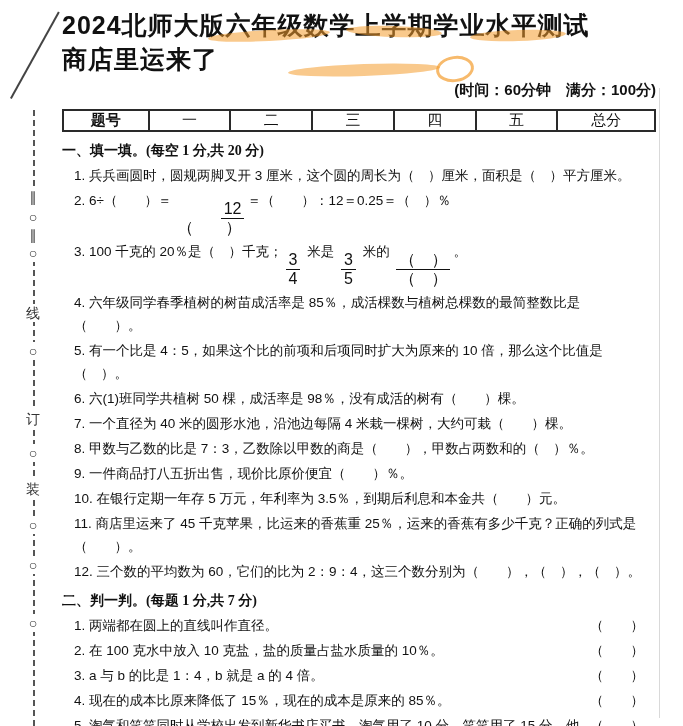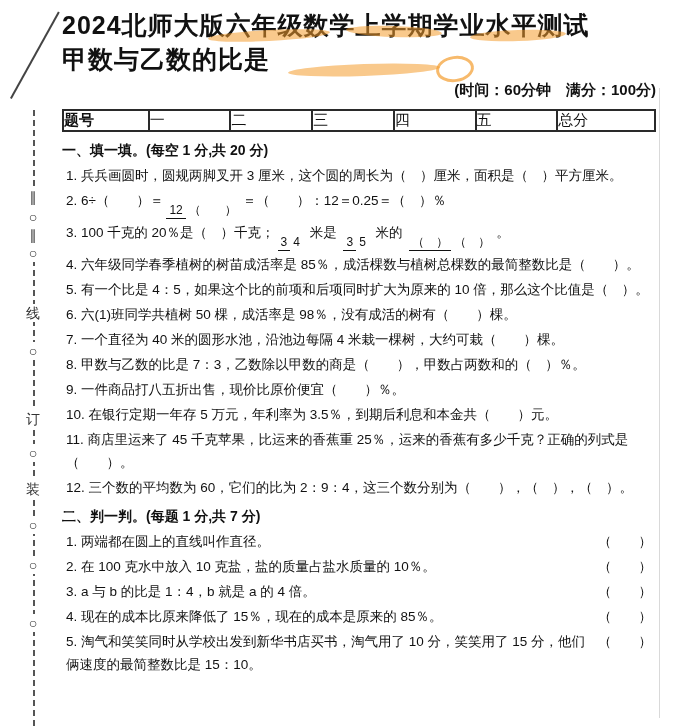--- a/index.html
+++ b/index.html
@@ -56,43 +56,44 @@
   }
   .deco.ring {
     background: transparent;
     border: 3px solid rgba(244,156,45,0.7);
   }
 
   
   table.score { border-collapse: collapse; width: 100%; margin-top: 9px; }
   table.score td {
     border: 2px solid #2a2a2a;
-    height: 20px; text-align: left;
+    height: 20px; text-align: center;
     font-size: 15px;
   }
   table.score td.lab { font-weight: 700; }
 
   
   #sections { margin-top: 10px; }
   .section-heading {
     font-weight: 700; font-size: 14px;
     margin: 9px 0 4px;
+    font-family: Liberation Serif, serif;
   }
   .q {
     font-size: 13.5px; line-height: 23px;
-    margin: 2px 4px;
+    margin: 2px 12px;
   }
   .q.judge { display: flex; align-items: flex-start; }
   .q.judge .qt { flex: 1; padding-right: 10px; }
   .bracket { white-space: nowrap; }
 
   .frac {
-    display: inline-flex; align-items: flex-start;
+    display: inline-flex; flex-direction: column; align-items: flex-end;
     vertical-align: -9px; line-height: 1.15;
-    font-size: 12px; margin: 0 3px;
+    font-size: 16px; margin: 0 3px;
   }
   .frac .fn { border-bottom: 1.3px solid #111; padding: 0 3px; }
   .frac .fd { padding: 0 3px; }
 </style>
 </head>
 <body>
 
 <div class="corner-diagonal"></div>
 <div class="binding-dashed-line"></div>
 <div id="binding-strip">
@@ -112,21 +113,21 @@
 <div class="page-edge-line"></div>
 
 <div class="deco" style="left:208px; top:30px; width:122px; height:11px; transform:rotate(-3deg);"></div>
 <div class="deco" style="left:346px; top:26px; width:96px; height:11px; transform:rotate(2deg);"></div>
 <div class="deco" style="left:470px; top:30px; width:96px; height:11px; transform:rotate(-2deg);"></div>
 <div class="deco" style="left:288px; top:64px; width:152px; height:12px; transform:rotate(-2deg);"></div>
 <div class="deco ring" style="left:436px; top:56px; width:38px; height:26px; transform:rotate(-8deg);"></div>
 
 <div class="main">
   <div class="title-line">2024北师大版六年级数学上学期学业水平测试</div>
-  <div class="title-line">甲数与乙数的比是</div>
+  <div class="title-line">商店里运来了</div>
   <div class="subtitle">(时间：60分钟　满分：100分)</div>
 
   <table class="score">
     <colgroup>
       <col style="width:86px">
       <col style="width:82px">
         <col style="width:82px">
         <col style="width:82px">
         <col style="width:82px">
         <col style="width:82px">

